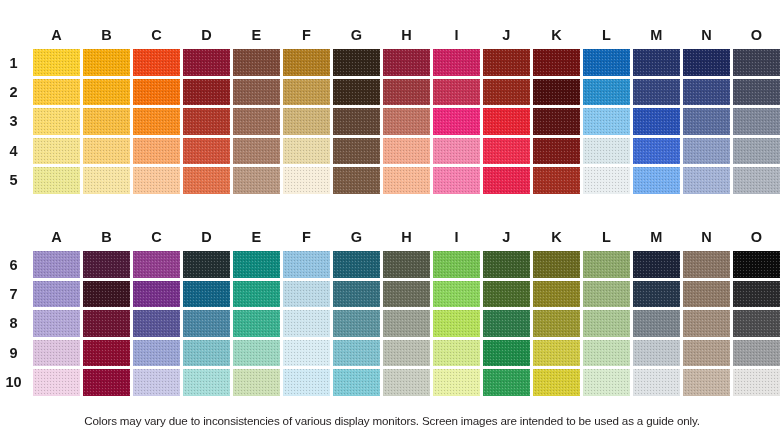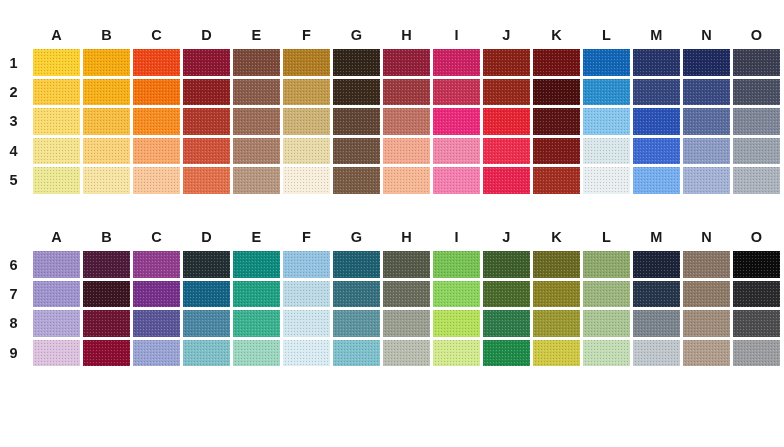--- a/index.html
+++ b/index.html
@@ -299,16 +299,35 @@
         <div class="swatch" title="G9" style="background-color: rgb(127, 192, 205);"></div>
         <div class="swatch" title="H9" style="background-color: rgb(185, 189, 176);"></div>
         <div class="swatch" title="I9" style="background-color: rgb(211, 233, 141);"></div>
         <div class="swatch" title="J9" style="background-color: rgb(31, 139, 73);"></div>
         <div class="swatch" title="K9" style="background-color: rgb(207, 200, 67);"></div>
         <div class="swatch" title="L9" style="background-color: rgb(194, 220, 180);"></div>
         <div class="swatch" title="M9" style="background-color: rgb(191, 198, 204);"></div>
         <div class="swatch" title="N9" style="background-color: rgb(176, 157, 140);"></div>
         <div class="swatch" title="O9" style="background-color: rgb(155, 157, 160);"></div>
       </div>
+      <div class="swatch-row">
+        <div class="row-header">10</div>
+        <div class="swatch" title="A10" style="background-color: rgb(240, 210, 230);"></div>
+        <div class="swatch" title="B10" style="background-color: rgb(142, 11, 54);"></div>
+        <div class="swatch" title="C10" style="background-color: rgb(200, 199, 230);"></div>
+        <div class="swatch" title="D10" style="background-color: rgb(165, 220, 216);"></div>
+        <div class="swatch" title="E10" style="background-color: rgb(204, 223, 180);"></div>
+        <div class="swatch" title="F10" style="background-color: rgb(207, 233, 244);"></div>
+        <div class="swatch" title="G10" style="background-color: rgb(127, 202, 214);"></div>
+        <div class="swatch" title="H10" style="background-color: rgb(200, 204, 192);"></div>
+        <div class="swatch" title="I10" style="background-color: rgb(232, 241, 165);"></div>
+        <div class="swatch" title="J10" style="background-color: rgb(47, 158, 85);"></div>
+        <div class="swatch" title="K10" style="background-color: rgb(216, 205, 53);"></div>
+        <div class="swatch" title="L10" style="background-color: rgb(214, 233, 204);"></div>
+        <div class="swatch" title="M10" style="background-color: rgb(221, 225, 228);"></div>
+        <div class="swatch" title="N10" style="background-color: rgb(197, 180, 164);"></div>
+        <div class="swatch" title="O10" style="background-color: rgb(228, 227, 225);"></div>
+      </div>
     </div>
 
+  <div class="caption">Colors may vary due to inconsistencies of various display monitors. Screen images are intended to be used as a guide only.</div>
 
 </div>
 
 </body></html>

